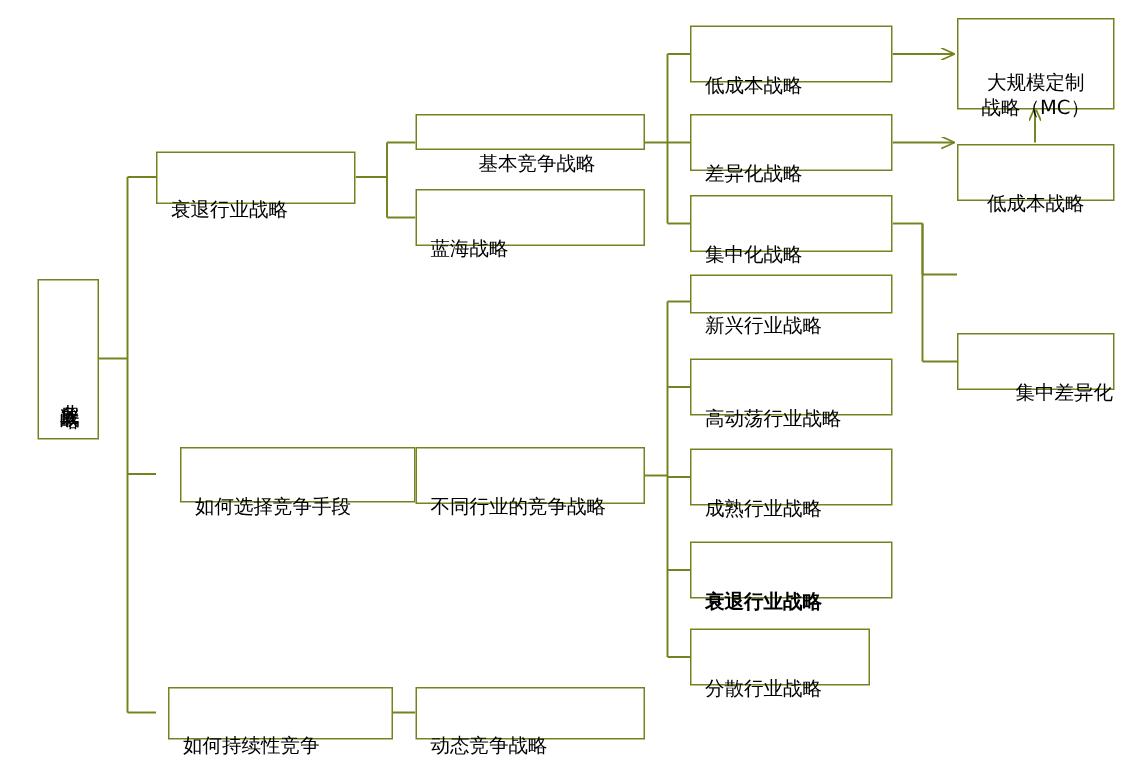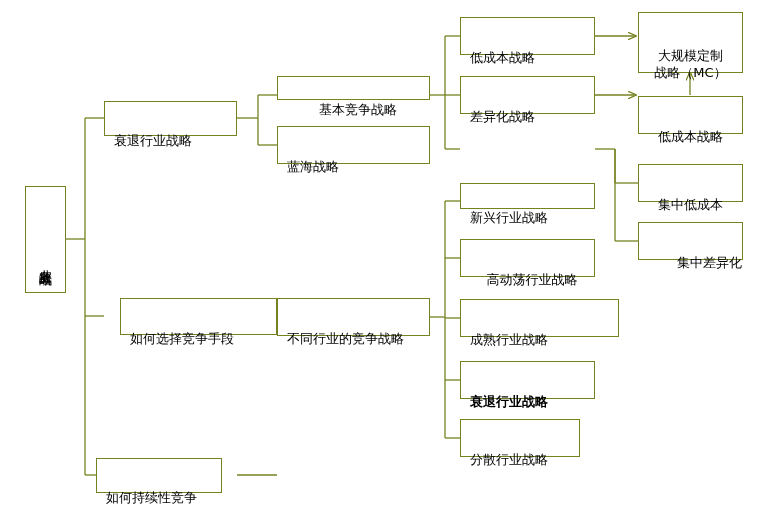--- a/index.html
+++ b/index.html
@@ -119,76 +119,79 @@
   </div>
 
   <div class="node align-left" style="left:104px; top:101px; width:133px; height:35px;">
     <span class="label">衰退行业战略</span>
   </div>
 
   <div class="node align-left" style="left:120px; top:298px; width:157px; height:37px;">
     <span class="label">如何选择竞争手段</span>
   </div>
 
-  <div class="node align-left" style="left:96px; top:458px; width:126px; height:35px;">
+  <div class="node align-left" style="left:112px; top:458px; width:150px; height:35px;font-family:Liberation Mono, monospace;">
     <span class="label">如何持续性竞争</span>
   </div>
 
   <div class="node align-left" style="left:277px; top:76px; width:153px; height:24px;justify-content:center;">
     <span class="label">基本竞争战略</span>
   </div>
 
   <div class="node align-left" style="left:277px; top:126px; width:153px; height:38px;">
     <span class="label">蓝海战略</span>
   </div>
 
   <div class="node align-left" style="left:277px; top:298px; width:153px; height:38px;">
     <span class="label">不同行业的竞争战略</span>
   </div>
 
+  <div class="node align-left" style="left:277px; top:458px; width:153px; height:35px;">
+    <span class="label">动态竞争战略</span>
+  </div>
 
   <div class="node align-left" style="left:460px; top:17px; width:135px; height:38px;">
     <span class="label">低成本战略</span>
   </div>
 
   <div class="node align-left" style="left:460px; top:76px; width:135px; height:38px;text-align:right;">
     <span class="label">差异化战略</span>
   </div>
 
+  <div class="node align-left" style="left:460px; top:130px; width:135px; height:38px;">
+    <span class="label">集中化战略</span>
+  </div>
 
   <div class="node align-left" style="left:460px; top:183px; width:135px; height:26px;">
     <span class="label">新兴行业战略</span>
   </div>
 
-  <div class="node align-left" style="left:460px; top:239px; width:135px; height:38px;justify-content:center;">
+  <div class="node align-left" style="left:460px; top:239px; width:135px; height:38px;">
     <span class="label">高动荡行业战略</span>
   </div>
 
-  <div class="node align-left" style="left:460px; top:299px; width:159px; height:38px;">
+  <div class="node align-left" style="left:460px; top:299px; width:135px; height:38px;">
     <span class="label">成熟行业战略</span>
   </div>
 
   <div class="node align-left" style="left:460px; top:361px; width:135px; height:38px;font-weight:bold;">
     <span class="label">衰退行业战略</span>
   </div>
 
   <div class="node align-left" style="left:460px; top:419px; width:120px; height:38px;">
     <span class="label">分散行业战略</span>
   </div>
 
   <div class="node align-center" style="left:638px; top:12px; width:105px; height:61px;text-align:center;">
     <span class="label">大规模定制
 战略（MC）</span>
   </div>
 
   <div class="node align-center" style="left:638px; top:96px; width:105px; height:38px;">
     <span class="label">低成本战略</span>
   </div>
 
-  <div class="node align-center" style="left:638px; top:164px; width:105px; height:38px;">
-    <span class="label">集中低成本</span>
-  </div>
 
   <div class="node align-center" style="left:638px; top:222px; width:105px; height:38px;justify-content:flex-end;">
     <span class="label">集中差异化</span>
   </div>
 
 </div>
 
 </body></html>

